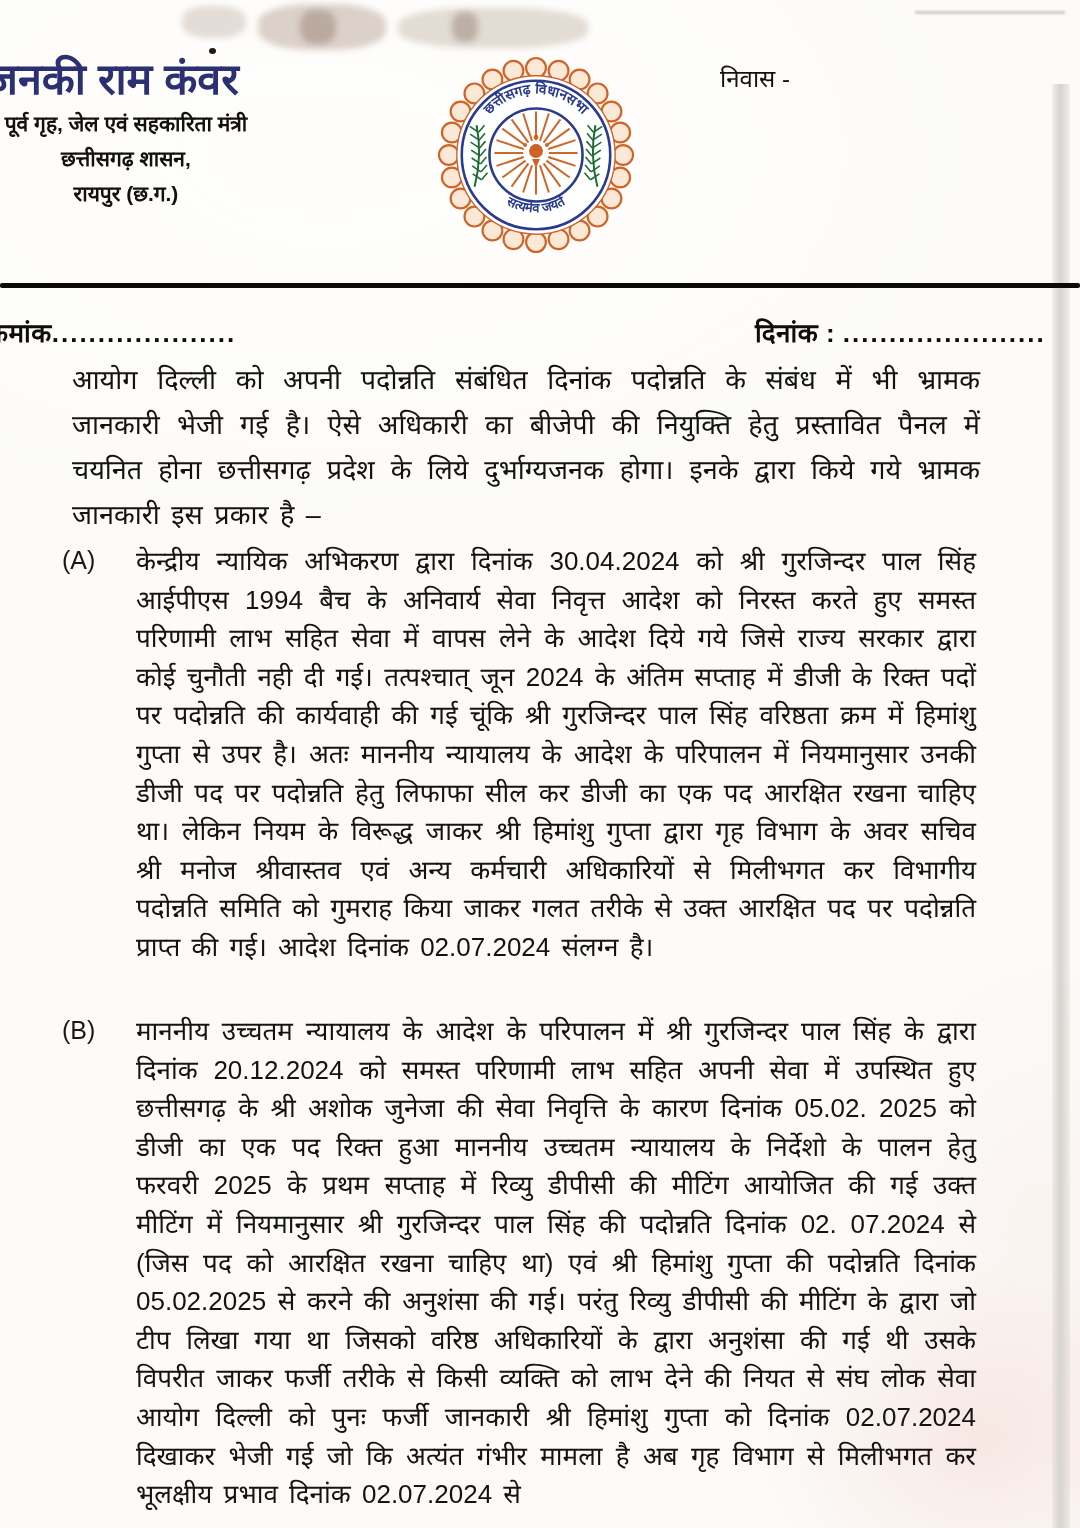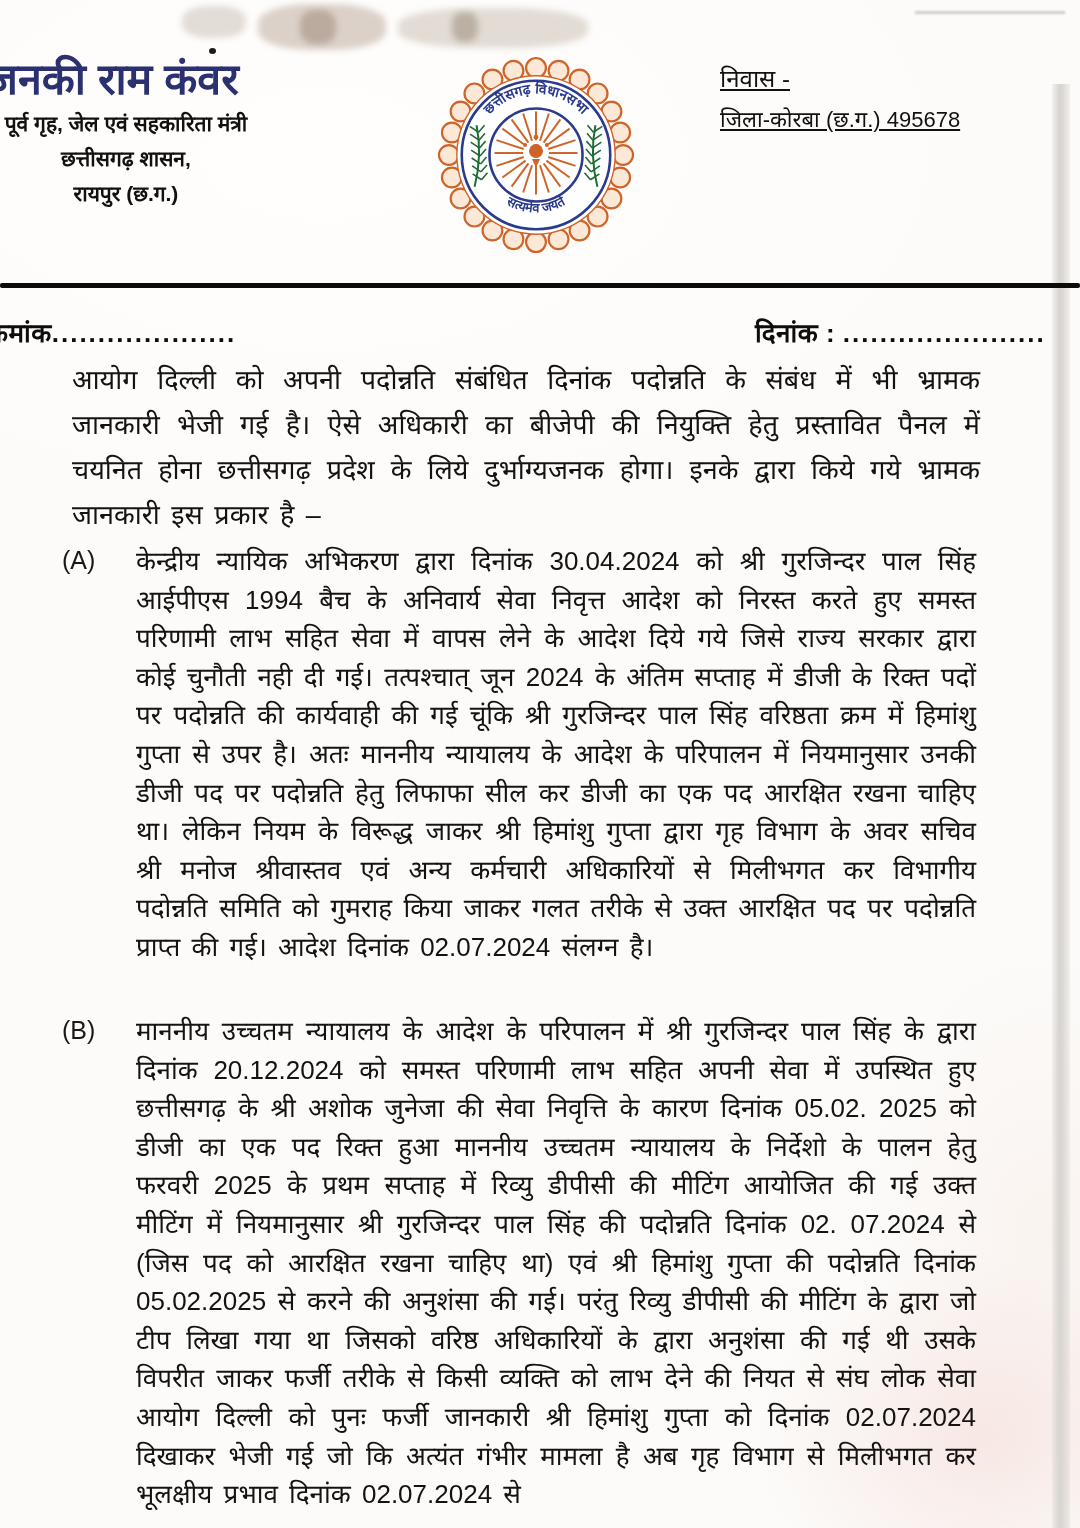--- a/index.html
+++ b/index.html
@@ -24,21 +24,21 @@
   .inkdot{left:209px;top:48px;width:7px;height:6px;background:#1c1a18;border-radius:50%;}
   
   .sender-name{
     left:-14px;top:48px;width:300px;text-align:left;white-space:nowrap;
     font-size:43px;font-weight:700;color:#2b3070;letter-spacing:0px;
   }
   .sender-titles{left:-22px;top:106px;width:296px;text-align:center;color:#121110;}
   .sender-titles .t{font-size:21px;font-weight:700;line-height:35px;white-space:nowrap;}
   .emblem-wrap{left:437px;top:56px;width:198px;height:198px;}
   .residence{left:720px;top:58px;width:360px;color:#121110;}
-  .residence .r{font-size:22px;line-height:41px;white-space:nowrap;font-weight:400;text-decoration:underline;}
+  .residence .r{font-size:22px;line-height:41px;white-space:nowrap;font-weight:400;}
   .residence .r.first{font-size:24px;}
   .divider{left:0;top:283px;width:1080px;height:5px;background:#0c0b0a;border-radius:2px;}
   
   .refline{top:314px;font-weight:700;font-size:26px;color:#0e0d0c;}
   .serial{left:-12px;width:420px;white-space:nowrap;letter-spacing:.5px;}
   .dateline{left:755px;width:330px;white-space:nowrap;letter-spacing:.5px;}
   .dots{font-weight:700;letter-spacing:2px;}
   
   .para{
     text-align:justify;color:#141312;word-spacing:4px;
@@ -173,21 +173,20 @@
         <line x1="157.5" y1="85" x2="166.5" y2="79" stroke="#1e6b34" stroke-width="1.6"></line>
         <line x1="157.5" y1="85" x2="151.5" y2="78" stroke="#1e6b34" stroke-width="1.6"></line>
         <line x1="158" y1="77" x2="167" y2="71" stroke="#1e6b34" stroke-width="1.6"></line>
         <line x1="158" y1="77" x2="152" y2="70" stroke="#1e6b34" stroke-width="1.6"></line>
       </g>
   </svg>
 </div>
 
 <div class="abs residence">
   <div class="r first">निवास -</div>
-  <div class="r">जिला-कोरबा (छ.ग.) 495678</div>
 </div>
 
 <div class="abs divider"></div>
 
 <div class="abs refline serial">
   <span>क्रमांक</span><span class="dots">....................</span>
 </div>
 <div class="abs refline dateline">
   <span>दिनांक :</span> <span class="dots">......................</span>
 </div>

